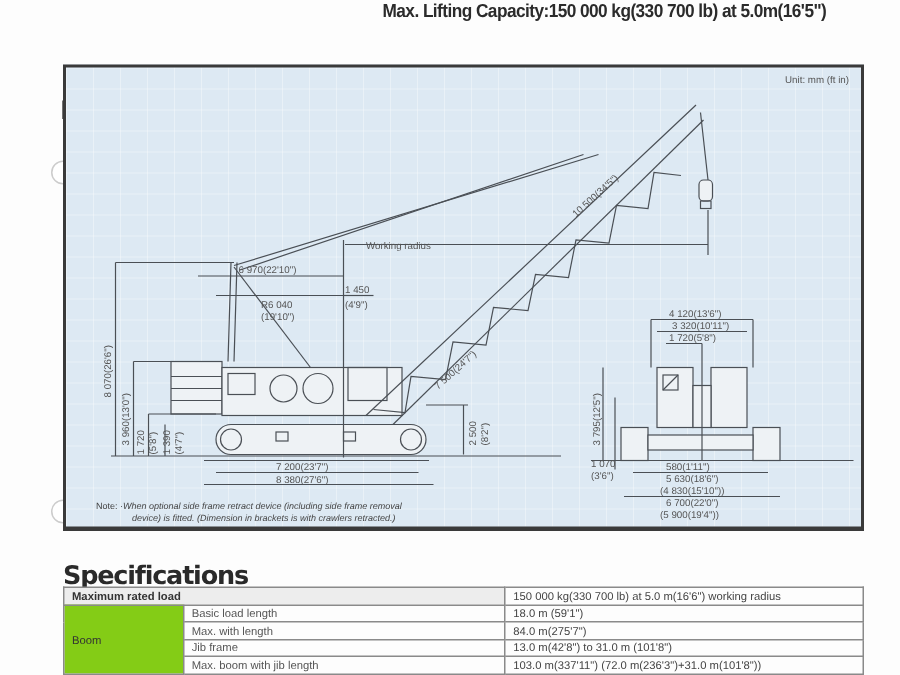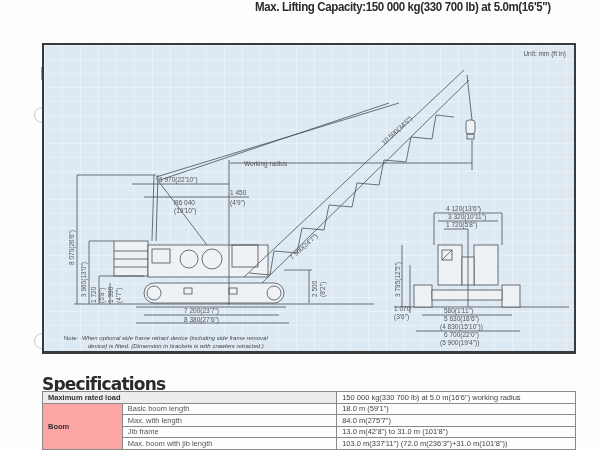--- a/index.html
+++ b/index.html
@@ -43,21 +43,21 @@
 
   svg.drawing { position: absolute; left: 0; top: 0; }
   svg text { font-family: "Liberation Sans", sans-serif; fill: #555; font-size: 6.5px; }
 
   table.spec {
     position: absolute; left: 42px; top: 391px; width: 534px; border-collapse: collapse;
     font-size: 7.5px; color: #555;
   }
   table.spec td { border: 1px solid #8a8a8a; height: 11.5px; padding: 0 5px; white-space: nowrap; }
   table.spec td.hdr { font-weight: bold; color: #333; background: #ededed; margin-left: 12px; }
-  table.spec td.group { font-weight: bold; color: #333; background: #fca5a5; vertical-align: middle; }
+  table.spec td.group { font-weight: normal; color: #333; background: #84cc16; vertical-align: middle; }
   table.spec td.val { font-size: 7.5px; color: #444; }
 </style>
 </head>
 <body>
 
 <div class="header-cap">Max. Lifting Capacity:150 000 kg(330 700 lb) at 5.0m(16'5")</div>
 
 <div id="dim-title" class="section-title">Dimensions</div>
 
 <div class="binder-hole" style="left:34px; top:107px;"></div>
@@ -192,21 +192,21 @@
       <col style="width:215px">
       <col style="width:239px">
     </colgroup>
   <tbody>
       <tr>
     <td class="hdr" colspan="2">Maximum rated load</td>
     <td class="val">150 000 kg(330 700 lb) at 5.0 m(16'6") working radius</td>
   </tr>
   <tr>
     <td class="group" rowspan="4">Boom</td>
-    <td>Basic boom length</td>
+    <td>Basic load length</td>
     <td class="val">18.0 m (59'1")</td>
   </tr>
   <tr>
     <td>Max. with length</td>
     <td class="val">84.0 m(275'7")</td>
   </tr>
   <tr>
     <td>Jib frame</td>
     <td class="val">13.0 m(42'8") to 31.0 m (101'8")</td>
   </tr>

